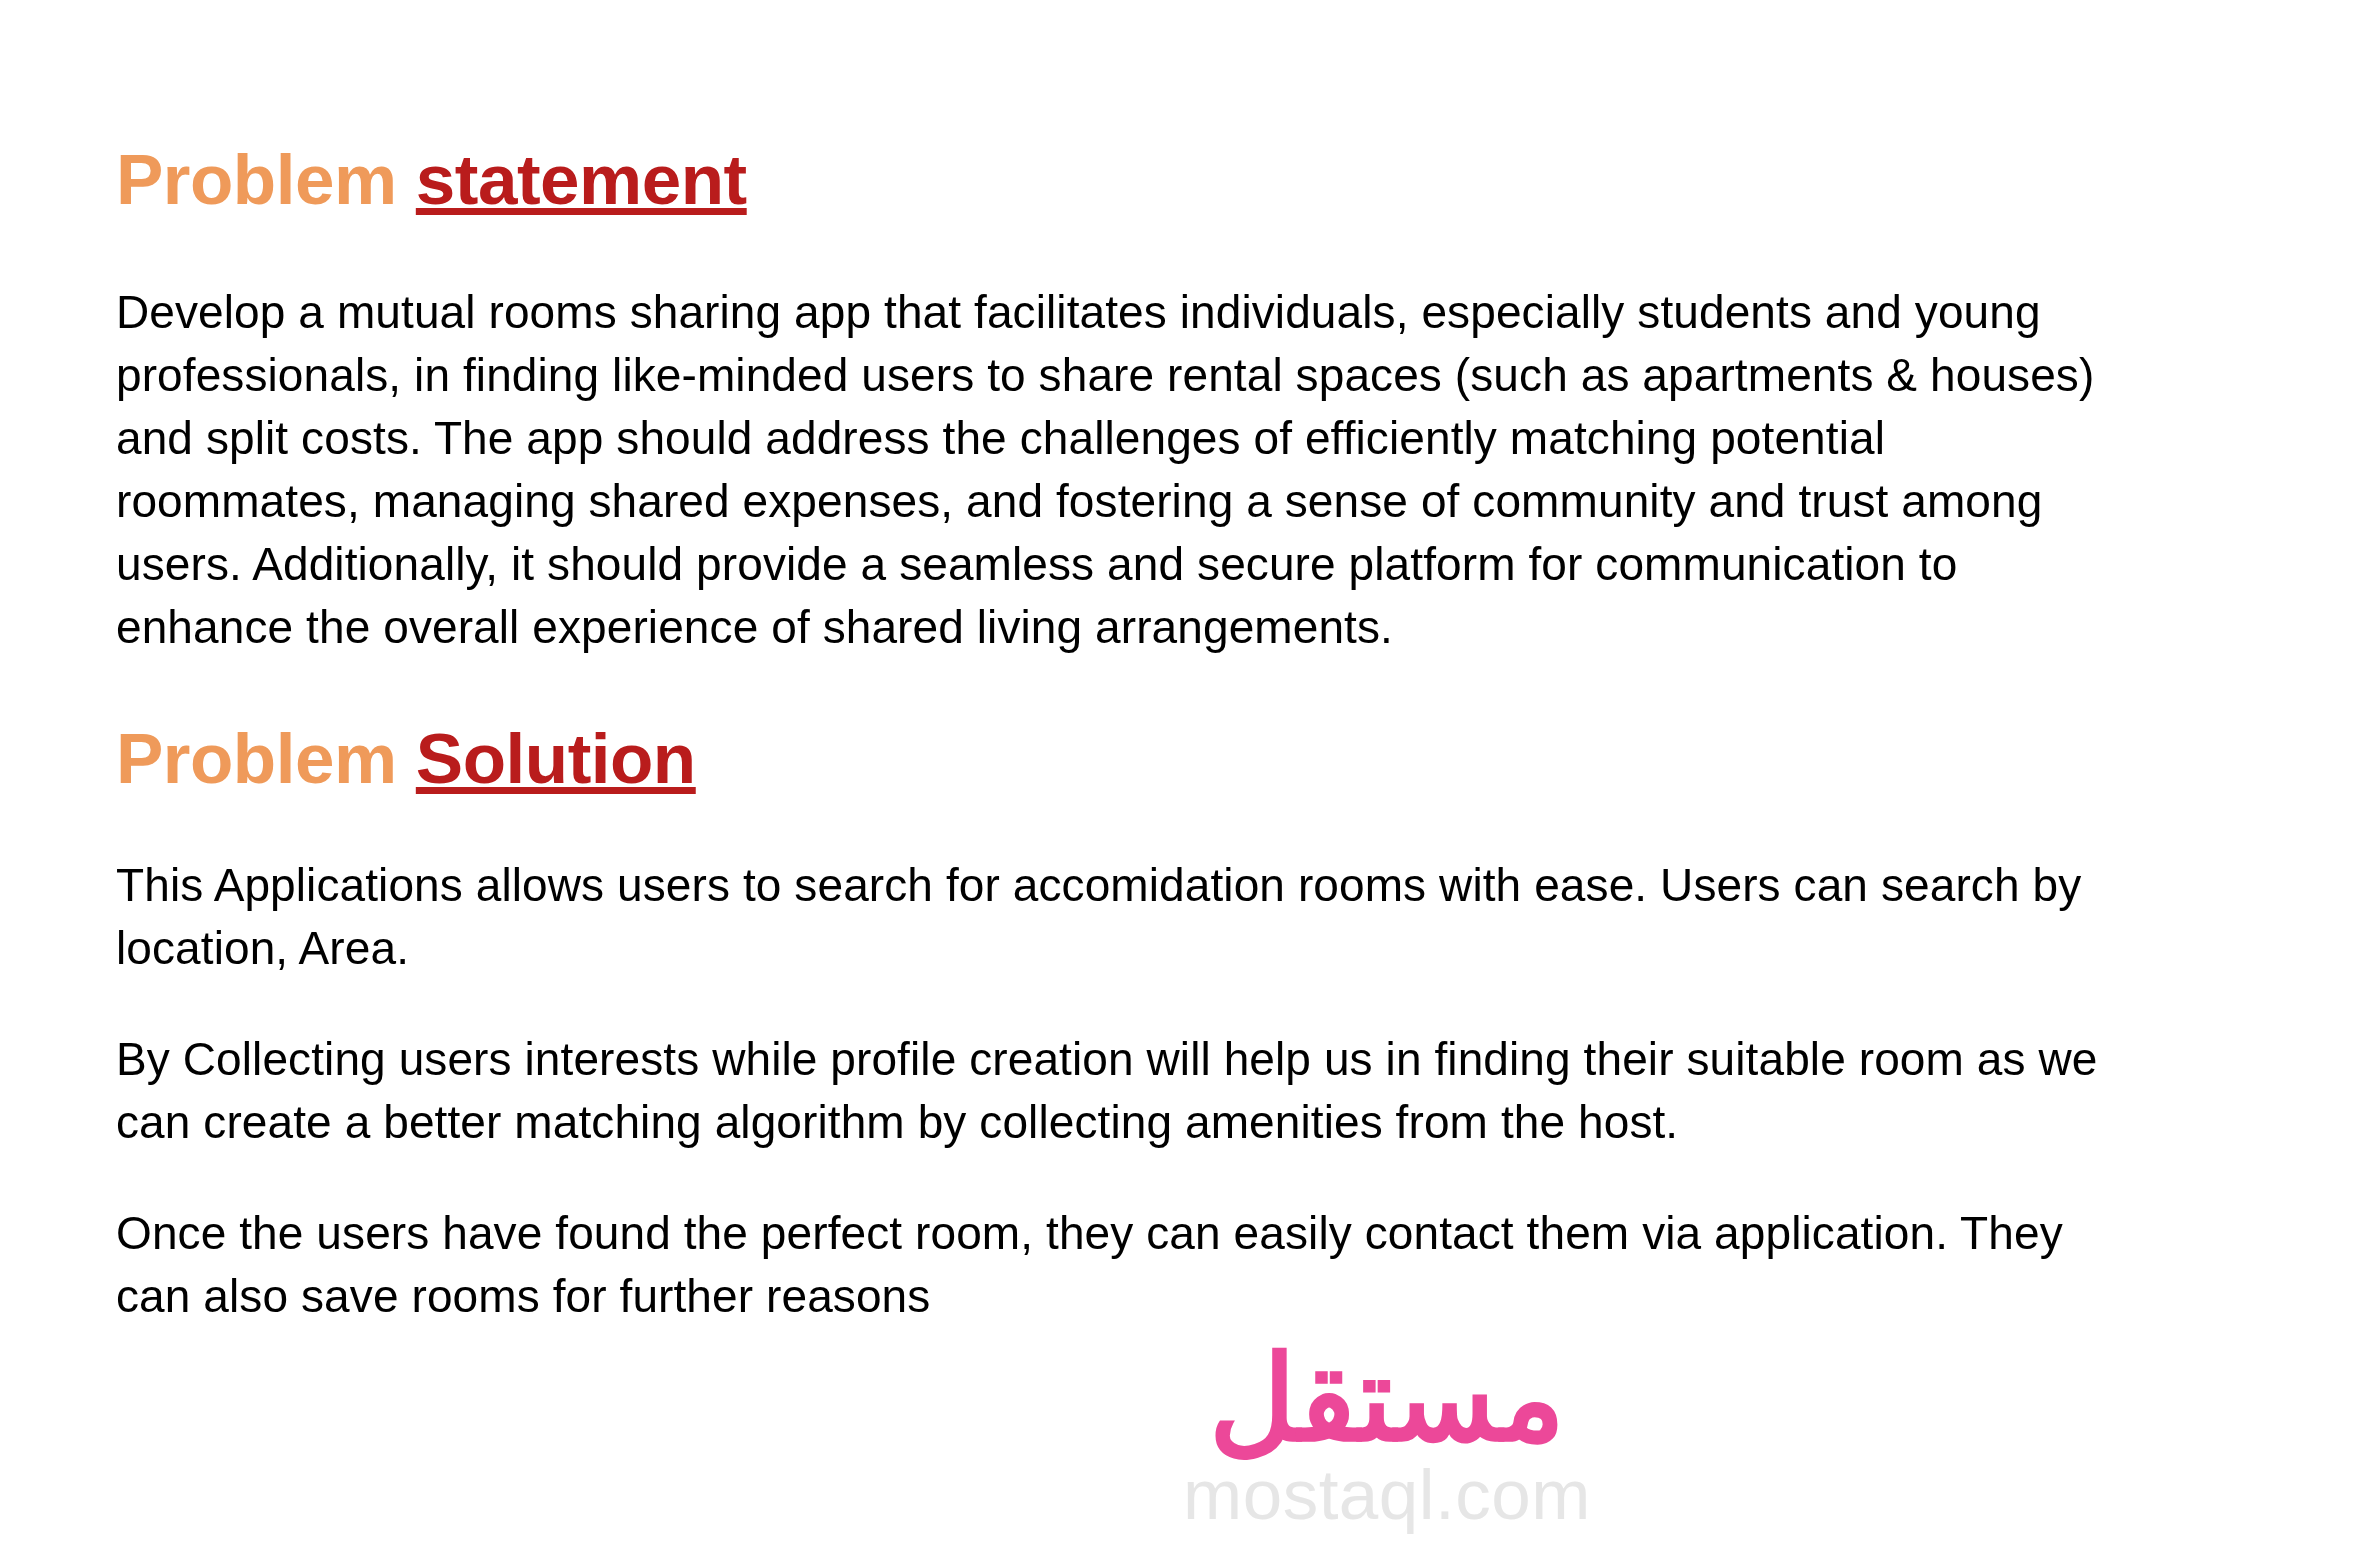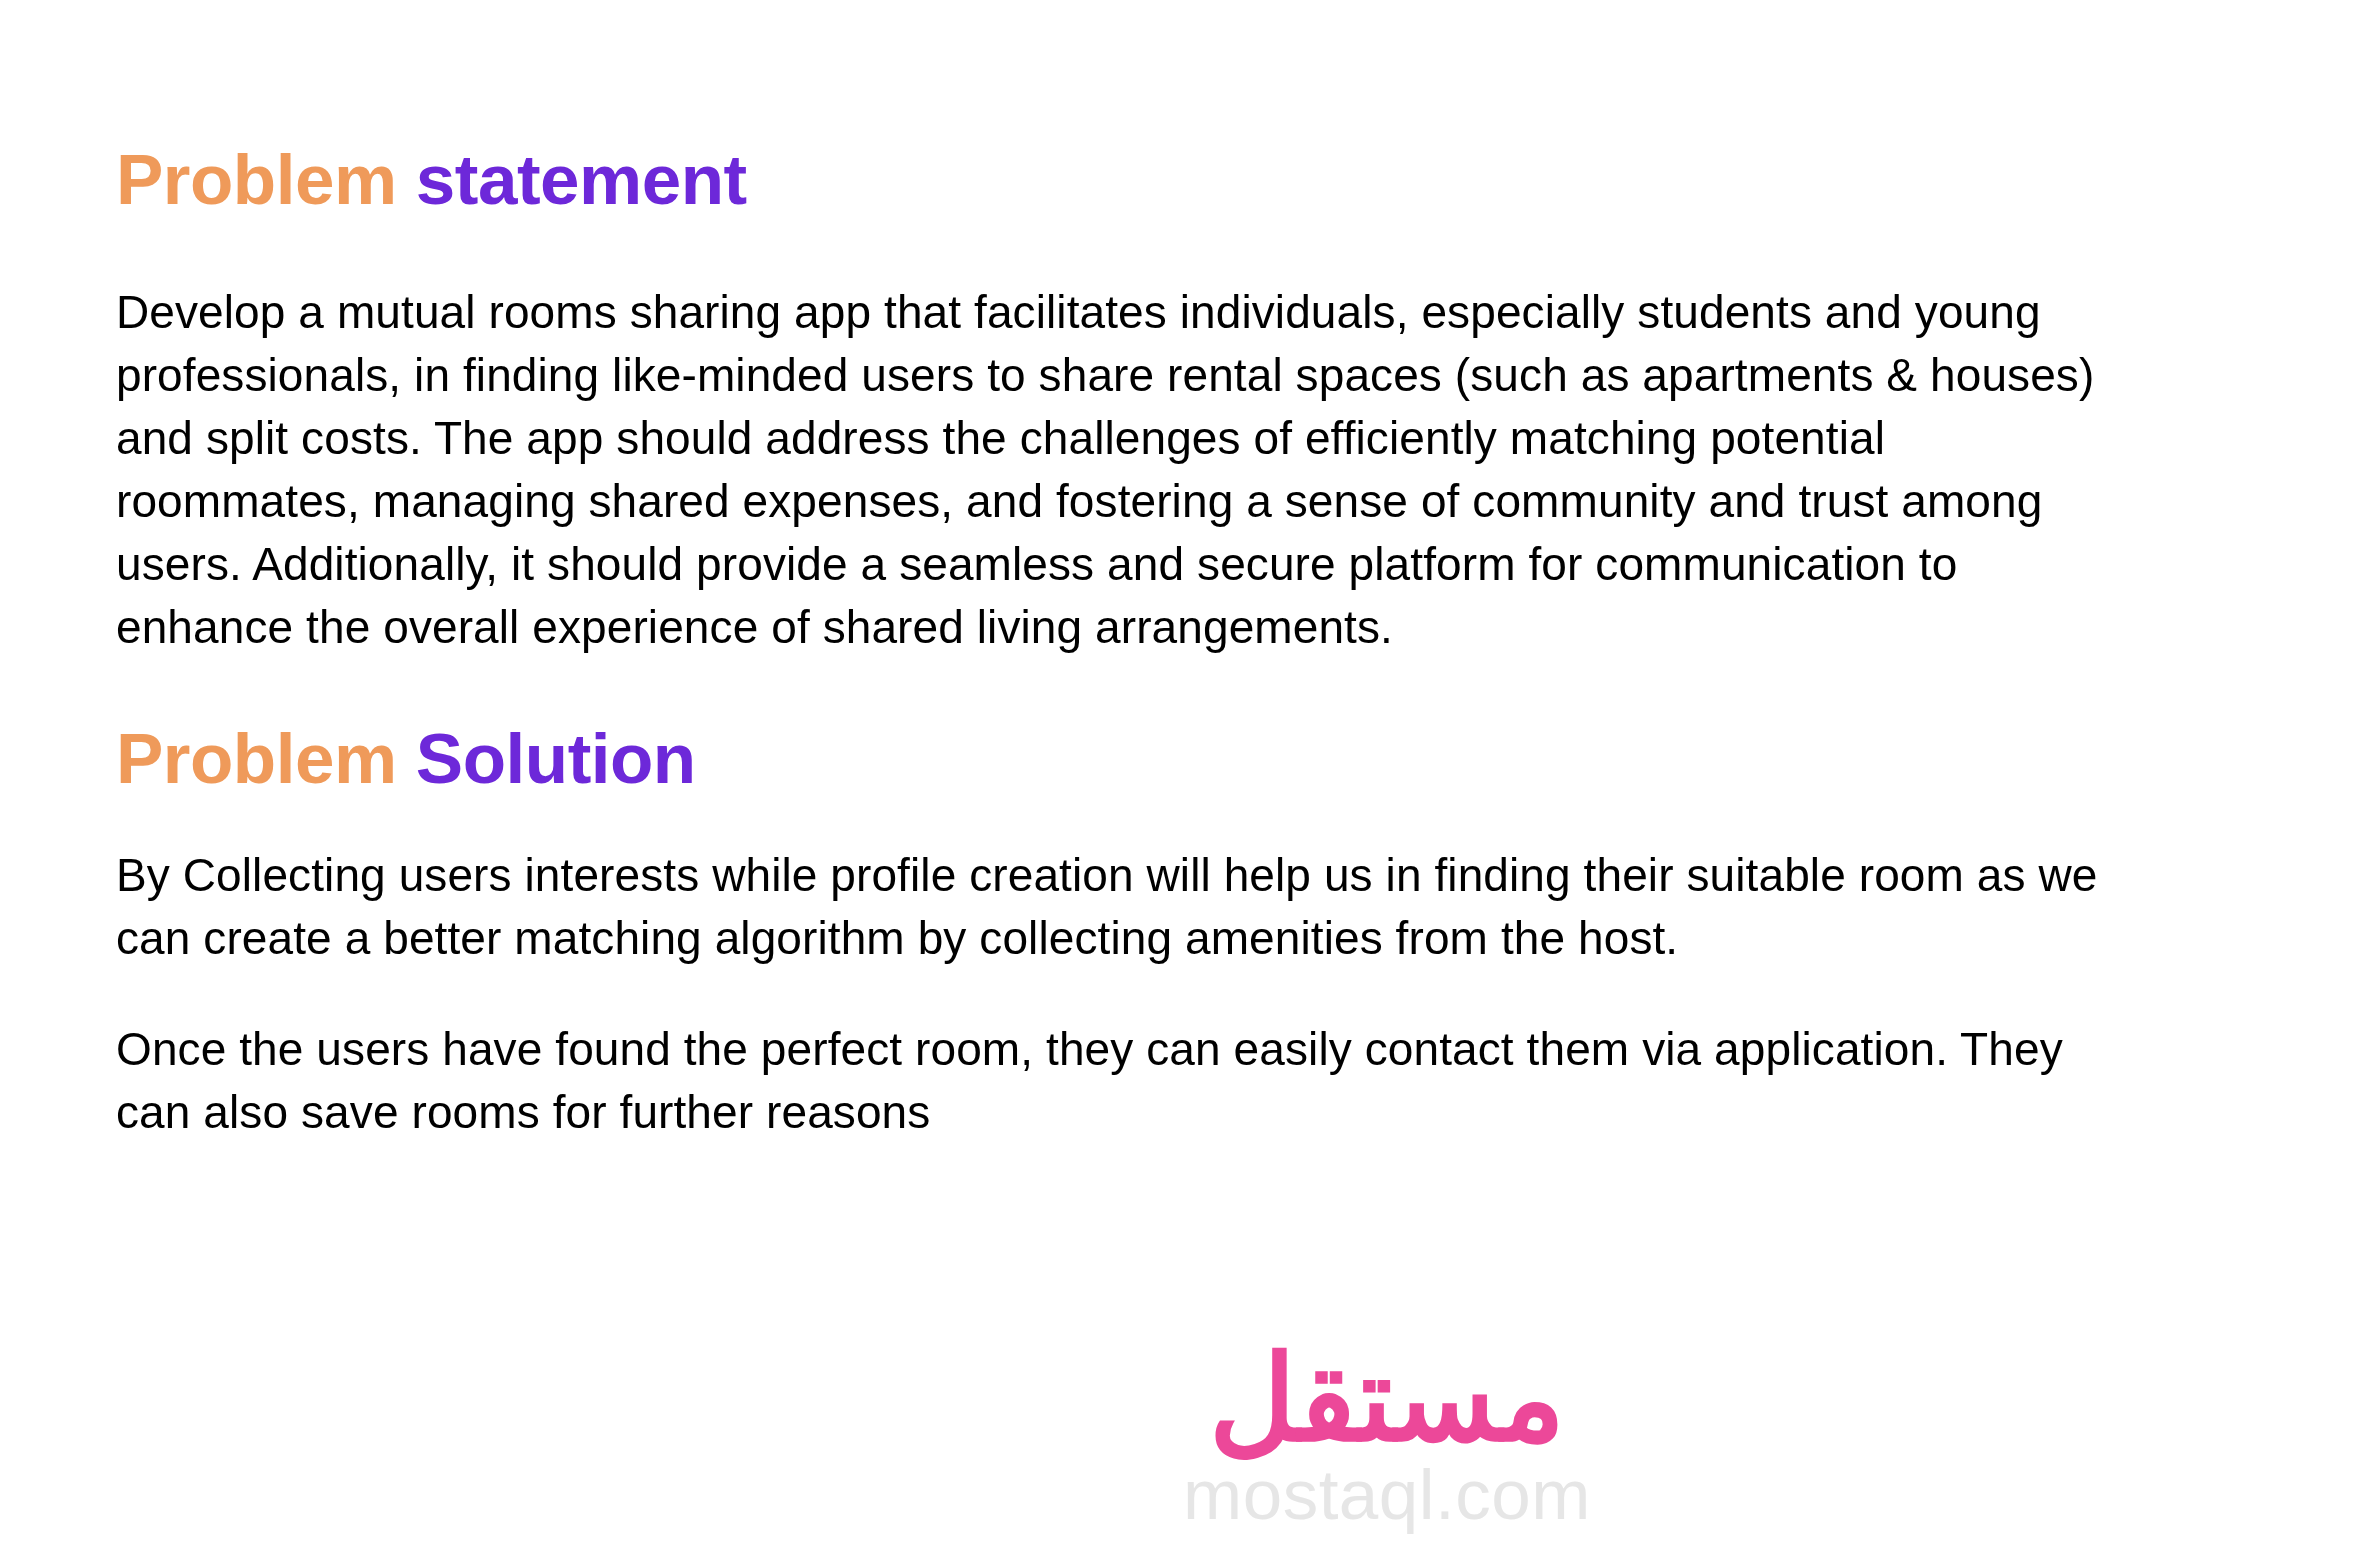--- a/index.html
+++ b/index.html
@@ -33,21 +33,21 @@
 
   
   .section-heading {
     font-size: 71px;
     font-weight: 700;
     line-height: 1.05;
     letter-spacing: -0.5px;
     white-space: nowrap;
   }
   .heading-accent { color: #ef9a5a; text-align: right; }
-  .heading-main   { color: #6d28d9; }
+  .heading-main   { color: #b91c1c; text-decoration: underline; }
 
   #problem-statement-heading { margin-top: 143px; }
   #problem-solution-heading  { margin-top: 63px; }
 
   
   .body-text {
     font-size: 46px;
     line-height: 1.37;
     color: #000000;
     font-weight: 400;
@@ -106,20 +106,23 @@
       <span class="heading-main">statement</span>
     </h1>
 
     <p class="body-text" id="problem-statement-body">Develop a mutual rooms sharing app that facilitates individuals, especially students and young professionals, in finding like-minded users to share rental spaces (such as apartments &amp; houses) and split costs. The app should address the challenges of efficiently matching potential roommates, managing shared expenses, and fostering a sense of community and trust among users. Additionally, it should provide a seamless and secure platform for communication to enhance the overall experience of shared living arrangements.</p>
 
     <h1 class="section-heading" id="problem-solution-heading">
       <span class="heading-accent">Problem</span>
       <span class="heading-main">Solution</span>
     </h1>
 
+    <div class="solution-block first">
+      <p class="body-text">This Applications allows users to search for accomidation rooms with ease. Users can search by location, Area.</p>
+    </div>
 
     <div class="solution-block">
       <p class="body-text">By Collecting users interests while profile creation will help us in finding their suitable room as we can create a better matching algorithm by collecting amenities from the host.</p>
     </div>
 
     <div class="solution-block">
       <p class="body-text">Once the users have found the perfect room, they can easily contact them via application. They can also save rooms for further reasons</p>
     </div>
 
   </div>

